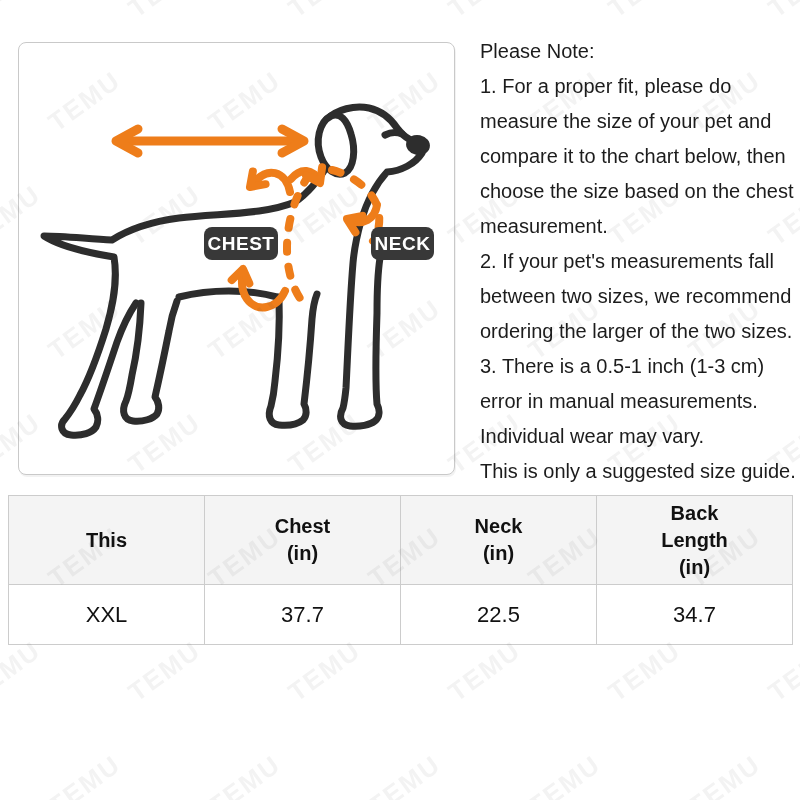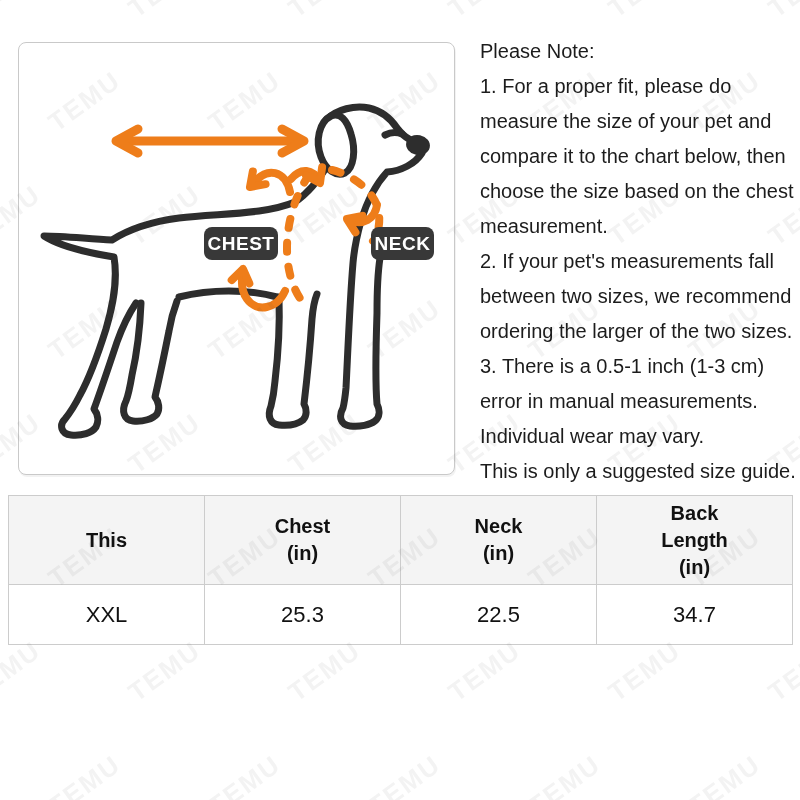--- a/index.html
+++ b/index.html
@@ -134,21 +134,21 @@
         <th>Neck
 (in)</th>
         <th>Back
 Length
 (in)</th>
       </tr>
     </thead>
     <tbody>
       <tr>
         <td>XXL</td>
-        <td>25.3</td>
+        <td>37.7</td>
         <td>22.5</td>
         <td>34.7</td>
       </tr>
     </tbody>
   </table>
 
   <div id="watermarks">
       <span class="wm" style="left: -36px; top: -28px;">TEMU</span>
       <span class="wm" style="left: 124px; top: -28px;">TEMU</span>
       <span class="wm" style="left: 284px; top: -28px;">TEMU</span>

